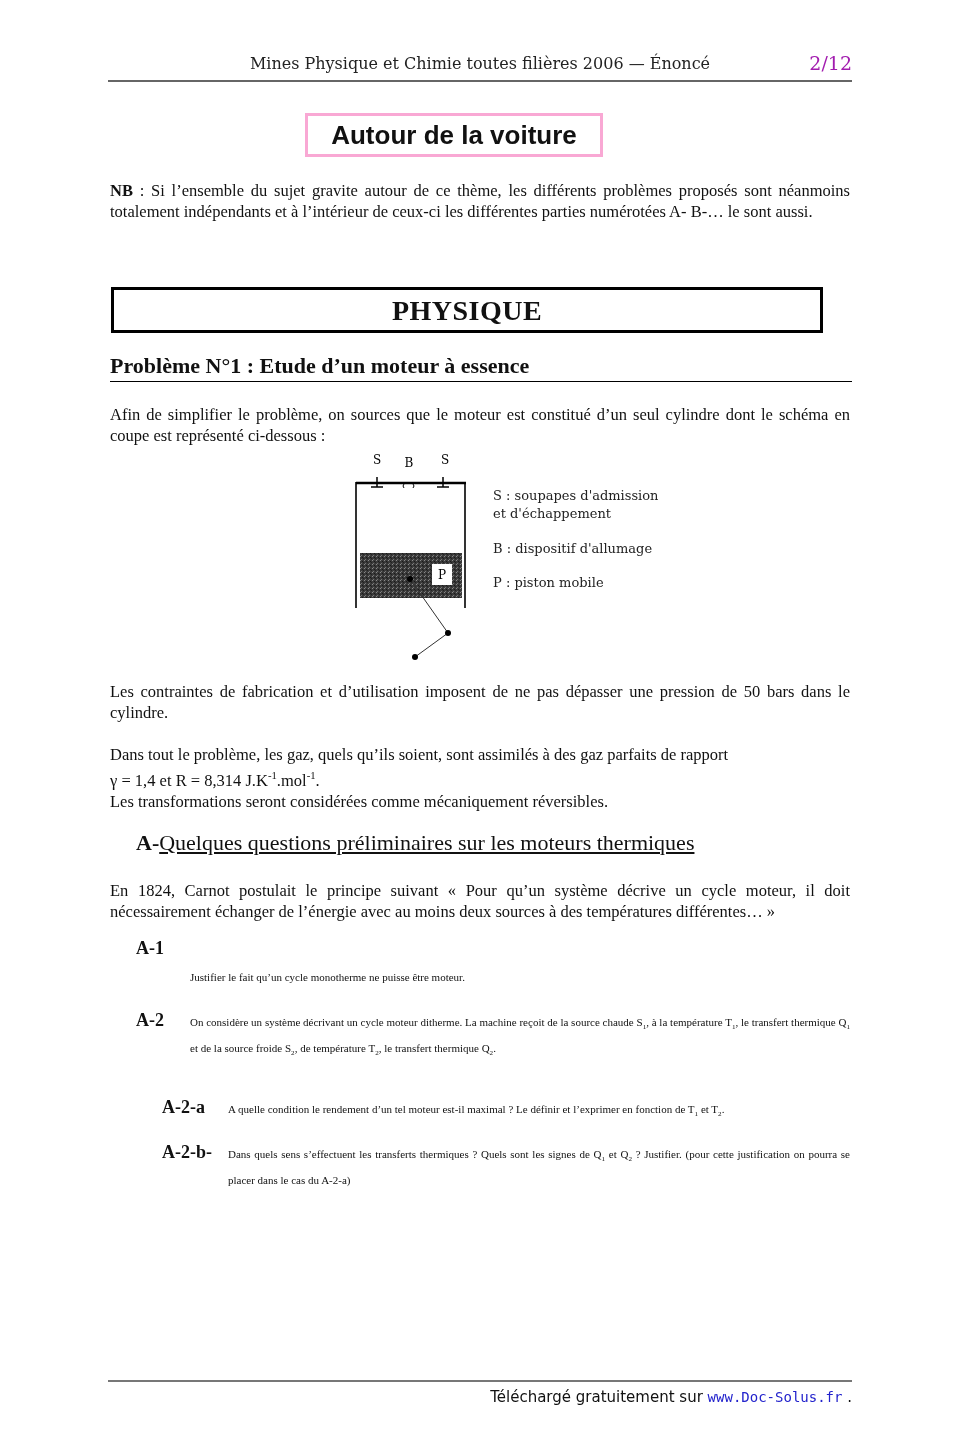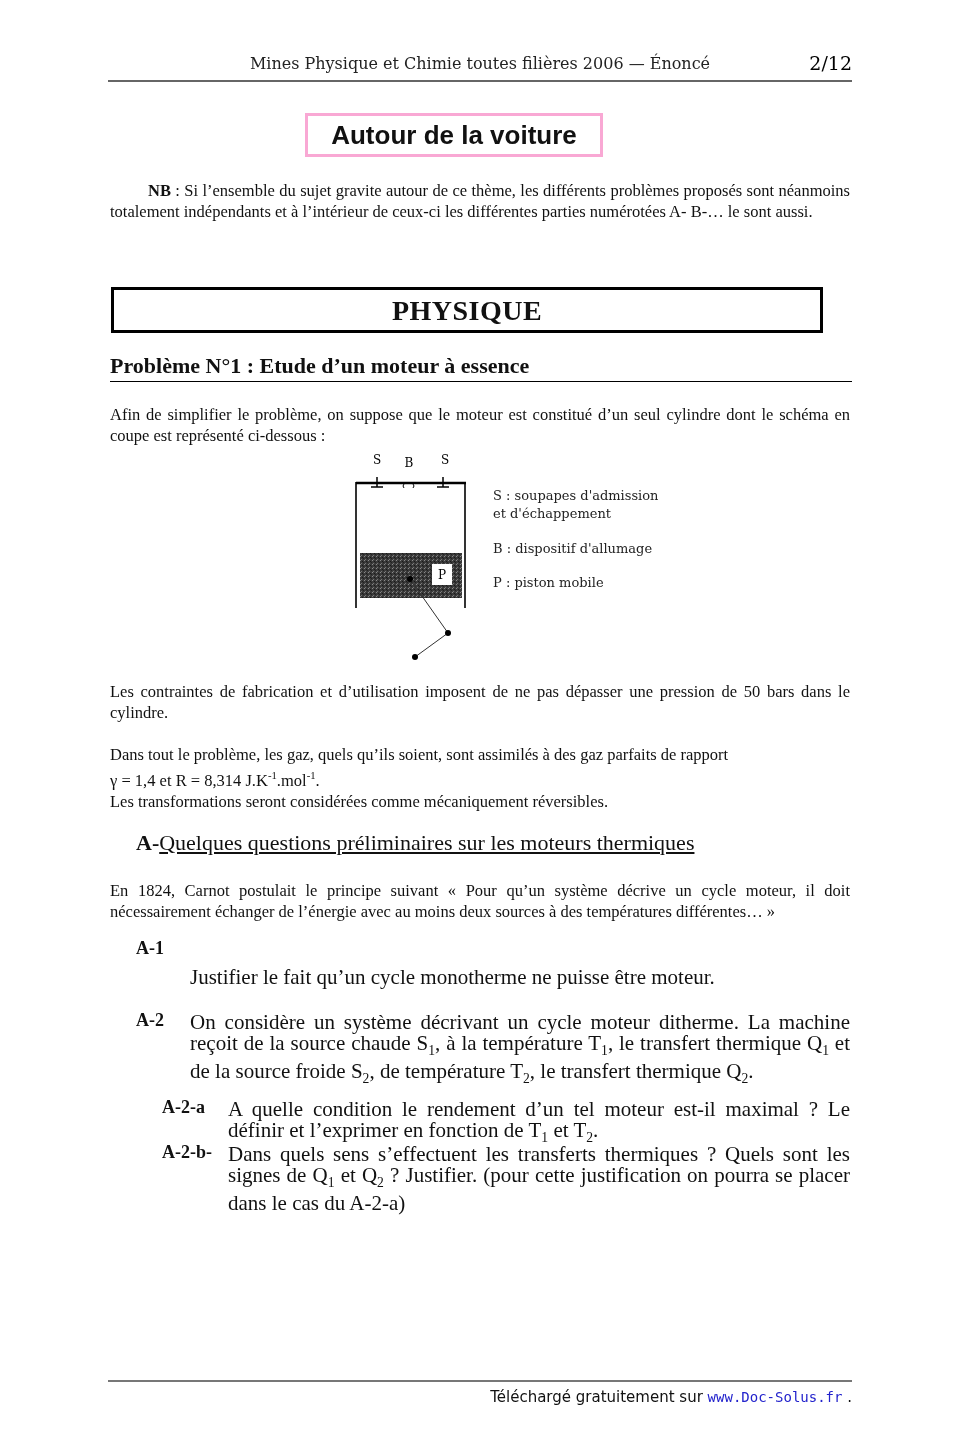--- a/index.html
+++ b/index.html
@@ -1,39 +1,39 @@
 <!DOCTYPE html>
 <html><head>
   <meta charset="utf-8">
   <style>
     html, body { margin: 0; padding: 0; background: #ffffff; }
     body { width: 980px; height: 1441px; position: relative; overflow: hidden; color: #111; }
     .abs { position: absolute; }
 
     .running-header { left: 108px; top: 52px; width: 744px; height: 28px; border-bottom: 2px solid #666; }
     .running-header .htitle { position: absolute; left: 0; right: 0; top: 2px; text-align: center; font-size: 16px; font-family: "DejaVu Serif", serif; color: #222; }
-    .running-header .hpage { position: absolute; right: 0; top: 0; font-size: 19px; font-family: "DejaVu Serif", serif; color: #000000; }
+    .running-header .hpage { position: absolute; right: 0; top: 0; font-size: 19px; font-family: "DejaVu Serif", serif; color: #a21caf; }
 
     .theme-box { left: 305px; top: 113px; width: 292px; height: 38px; border: 3px solid #f9a8d4; text-align: center; }
     .theme-box span { font-family: "Liberation Sans", sans-serif; font-weight: bold; font-size: 26px; line-height: 38px; }
 
     .para { left: 110px; width: 740px; font-size: 16.5px; line-height: 21px; text-align: justify; font-family: "Liberation Serif", serif; }
-    .para b { font-weight: bold; margin-left: 38px; }
+    .para b { font-weight: bold; }
 
     .physique-box { left: 111px; top: 287px; width: 706px; height: 40px; border: 3px solid #000; text-align: center; }
     .physique-box span { font-family: "Liberation Serif", serif; font-weight: bold; font-size: 28px; line-height: 42px; letter-spacing: 0.5px; }
 
     .problem-title { left: 110px; top: 353px; width: 742px; border-bottom: 1.5px solid #000; font-family: "Liberation Serif", serif; font-weight: bold; font-size: 22px; line-height: 26px; padding-bottom: 2px; }
 
     .section-title { left: 136px; top: 830px; font-family: "Liberation Serif", serif; font-size: 22px; line-height: 26px; }
     .section-title .pre { font-weight: bold; }
     .section-title .u { text-decoration: underline; }
 
     .q-label { font-family: "Liberation Serif", serif; font-weight: bold; font-size: 18px; }
-    .q-text { font-family: "Liberation Serif", serif; font-size: 21px; line-height: 21px; text-align: justify; }
+    .q-text { font-family: "Liberation Serif", serif; font-size: 11px; line-height: 21px; text-align: justify; }
 
     .legend { left: 493px; font-family: "DejaVu Serif", serif; font-size: 13px; line-height: 18px; color: #222; }
 
     .footer-rule { left: 108px; top: 1380px; width: 744px; height: 0; border-top: 2px solid #777; }
     .footer { left: 108px; top: 1388px; width: 744px; text-align: right; font-family: "DejaVu Sans", sans-serif; font-size: 15px; color: #111; }
     .footer a { color: #2222cc; text-decoration: none; font-family: "DejaVu Sans Mono", monospace; font-size: 14px; }
     sub, sup { font-size: 0.65em; }
   </style>
 </head>
 <body>
@@ -50,21 +50,21 @@
 <div class="abs para" style="top:180px;">
   <b>NB</b><span> : Si l’ensemble du sujet gravite autour de ce thème, les différents problèmes proposés sont néanmoins totalement indépendants et à l’intérieur de ceux-ci les différentes parties numérotées A- B-…  le sont aussi.</span>
 </div>
 
 <div class="abs physique-box">
   <span>PHYSIQUE</span>
 </div>
 
 <div class="abs problem-title">Problème N°1 : Etude d’un moteur à essence</div>
 
-<div class="abs para" style="top:404px;">Afin de simplifier le problème, on suppose que le moteur est constitué d’un seul cylindre dont le schéma en coupe est représenté ci-dessous :</div>
+<div class="abs para" style="top:404px;">Afin de simplifier le problème, on sources que le moteur est constitué d’un seul cylindre dont le schéma en coupe est représenté ci-dessous :</div>
 
 <svg class="abs" style="left:340px; top:445px;" width="150" height="225" viewBox="340 445 150 225">
   <defs>
     <pattern id="grain" width="4" height="4" patternUnits="userSpaceOnUse">
       <rect width="4" height="4" fill="#3a3a3a"></rect>
       <rect x="0" y="0" width="1" height="1" fill="#8a8a8a"></rect>
       <rect x="2" y="1" width="1" height="1" fill="#1a1a1a"></rect>
       <rect x="1" y="3" width="1" height="1" fill="#777"></rect>
       <rect x="3" y="2" width="1" height="1" fill="#222"></rect>
     </pattern>

